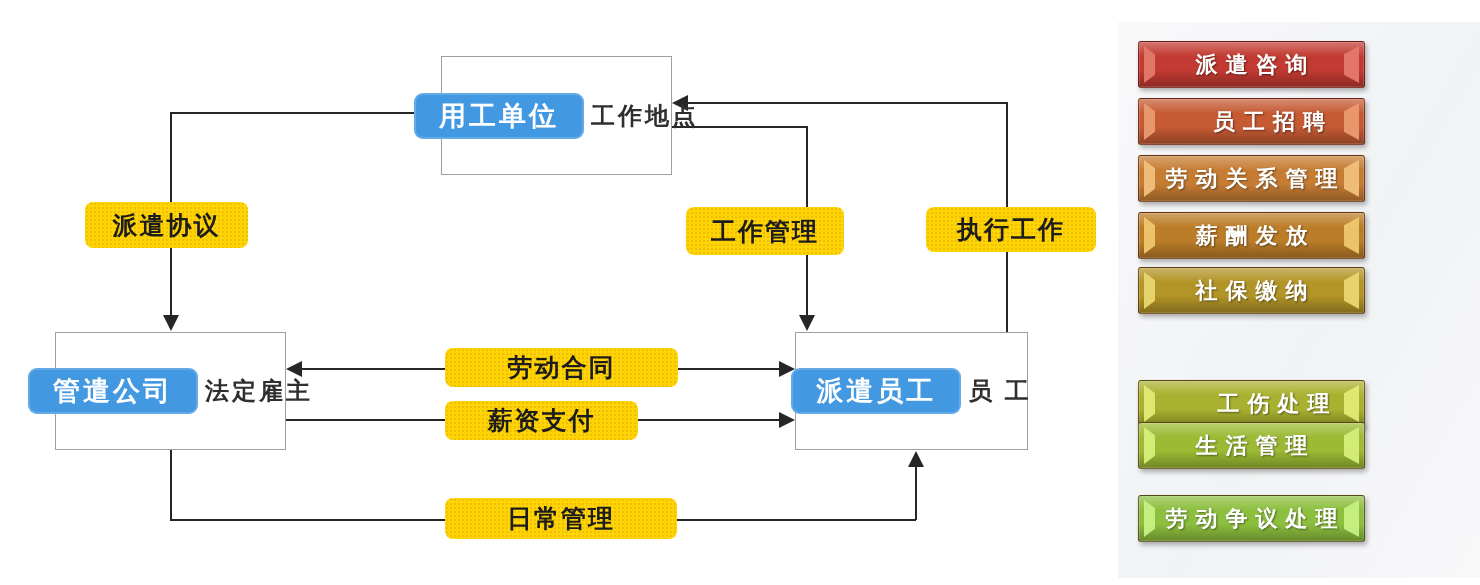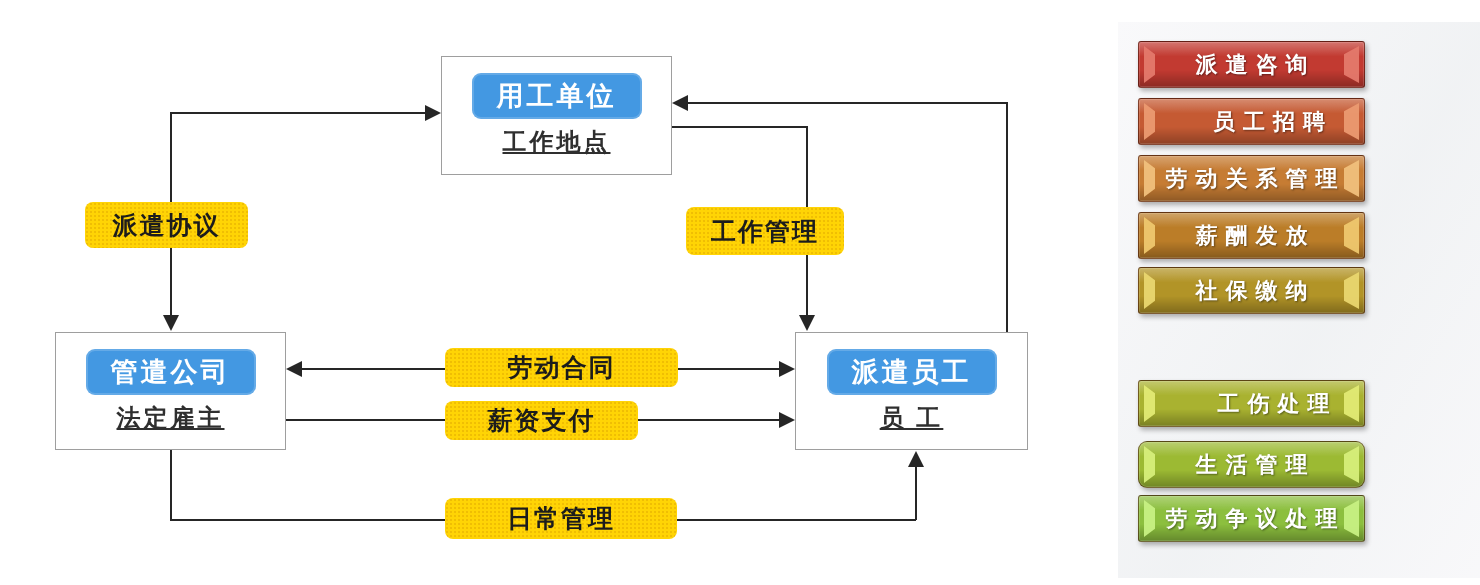--- a/index.html
+++ b/index.html
@@ -8,31 +8,31 @@
     font-family:"Liberation Sans","DejaVu Sans",sans-serif;
   }
   .bg-wash{
     position:absolute;left:1118px;top:22px;width:362px;height:556px;
     background:linear-gradient(120deg,#f8f8fa 0%,#eef0f2 55%,#f7f7f9 100%);
     opacity:.85;z-index:0;
   }
   
   .node{
     position:absolute;background:#fff;border:1px solid var(--node-border);
-    display:flex;flex-direction:column;align-items:center;justify-content:center;
+    display:flex;align-items:center;justify-content:center;
     gap:7px;z-index:2;box-sizing:border-box;
   }
   .pill{
     background:var(--pill-bg);color:var(--pill-text);
     border-radius:9px;height:46px;line-height:46px;padding:0 25px;
     font-size:27px;font-weight:bold;letter-spacing:3px;white-space:nowrap;
     box-shadow:inset 0 0 0 2px rgba(255,255,255,.18);
   }
   .node-sub{
-    font-size:24px;font-weight:bold;color:#2f2f2f;letter-spacing:3px;white-space:nowrap;text-decoration:underline;
+    font-size:24px;font-weight:bold;color:#2f2f2f;letter-spacing:3px;white-space:nowrap;
   }
   
   .h-line,.v-line{position:absolute;background:var(--line);z-index:1;}
   .h-line{height:2px;}
   .v-line{width:2px;}
   .arr{position:absolute;width:0;height:0;z-index:1;}
   .arr-right{border-top:8px solid transparent;border-bottom:8px solid transparent;border-left:16px solid var(--line);}
   .arr-left {border-top:8px solid transparent;border-bottom:8px solid transparent;border-right:16px solid var(--line);}
   .arr-down {border-left:8px solid transparent;border-right:8px solid transparent;border-top:16px solid var(--line);}
   .arr-up   {border-left:8px solid transparent;border-right:8px solid transparent;border-bottom:16px solid var(--line);}
@@ -113,20 +113,21 @@
     <div class="node-sub">法定雇主</div>
   </div>
 
   <div class="node" style="left:795px;top:332px;width:233px;height:118px">
     <div class="pill">派遣员工</div>
     <div class="node-sub">员 工</div>
   </div>
 
   <div class="edge-label" style="left:85px;top:202px;width:163px;height:46px">派遣协议</div>
   <div class="edge-label" style="left:686px;top:207px;width:158px;height:48px">工作管理</div>
+  <div class="edge-label" style="left:926px;top:207px;width:170px;height:45px">执行工作</div>
   <div class="edge-label" style="left:445px;top:348px;width:233px;height:39px">劳动合同</div>
   <div class="edge-label" style="left:445px;top:401px;width:193px;height:39px">薪资支付</div>
   <div class="edge-label" style="left:445px;top:498px;width:232px;height:41px">日常管理</div>
 
   <div class="sbtn" style="top: 41px; --base: #c23a31; --bevel: #e4796c;">
     <span class="sbtn-label">派遣咨询</span>
   </div>
   <div class="sbtn" style="top: 98px; padding-left: 35px; --base: #c55a33; --bevel: #eb9a71;">
     <span class="sbtn-label">员工招聘</span>
   </div>
@@ -135,20 +136,20 @@
   </div>
   <div class="sbtn" style="top: 212px; --base: #bb7d28; --bevel: #eec76e;">
     <span class="sbtn-label">薪酬发放</span>
   </div>
   <div class="sbtn" style="top: 267px; --base: #b29427; --bevel: #e9d66f;">
     <span class="sbtn-label">社保缴纳</span>
   </div>
   <div class="sbtn" style="top: 380px; padding-left: 44px; --base: #a9b230; --bevel: #e2ea74;">
     <span class="sbtn-label">工伤处理</span>
   </div>
-  <div class="sbtn" style="top: 441px; border-radius: 9px; --base: #9cba33; --bevel: #d6ee7a;">
+  <div class="sbtn" style="top: 422px; --base: #9cba33; --bevel: #d6ee7a;">
     <span class="sbtn-label">生活管理</span>
   </div>
   <div class="sbtn" style="top: 495px; --base: #8cbf3e; --bevel: #c7f083;">
     <span class="sbtn-label">劳动争议处理</span>
   </div>
 
 </div>
 
 </body></html>

